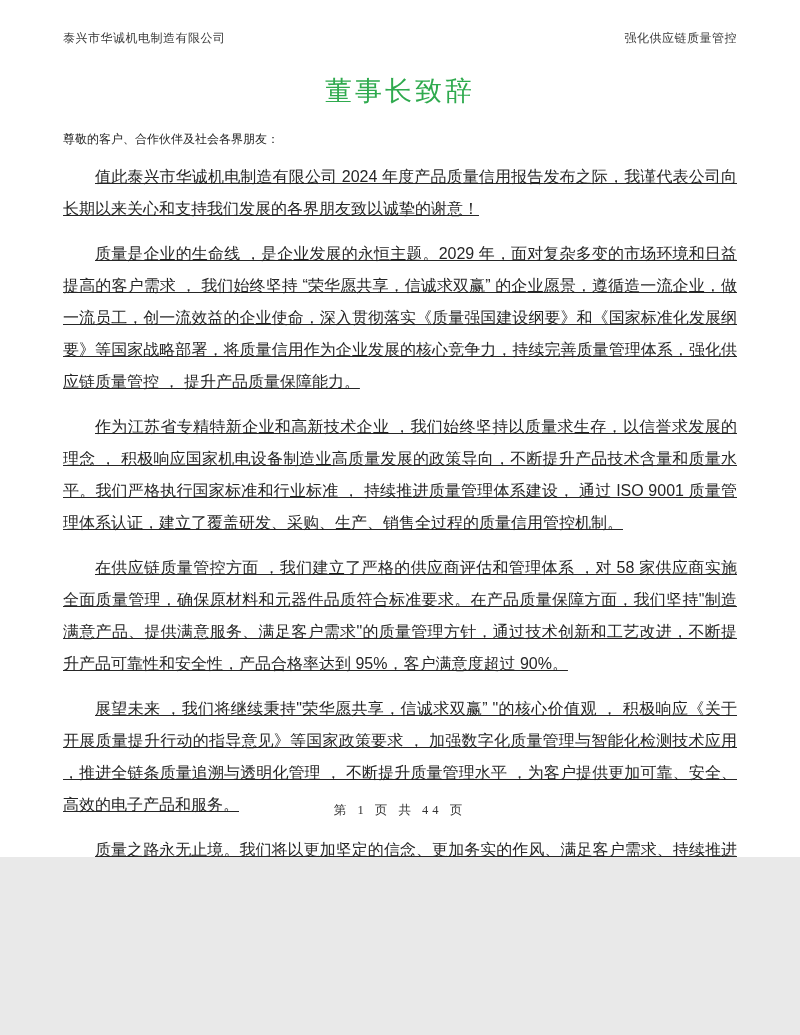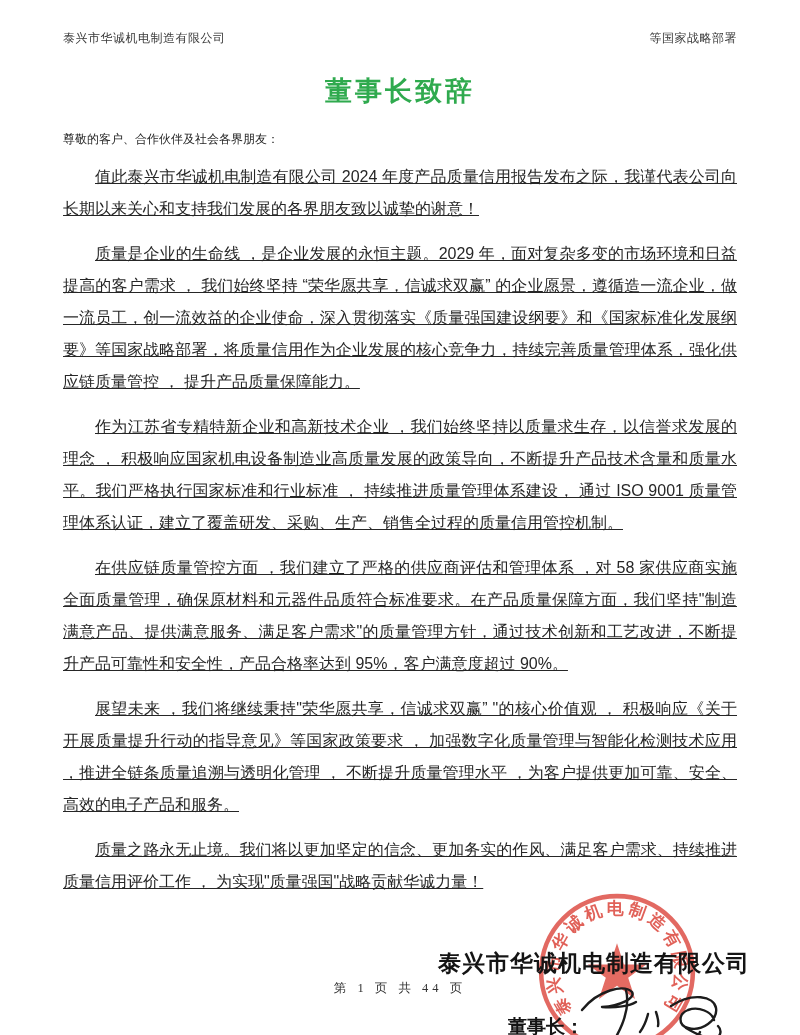--- a/index.html
+++ b/index.html
@@ -2,21 +2,21 @@
 <html lang="zh"><head>
 <meta charset="utf-8">
 <style>
   * { margin: 0; padding: 0; box-sizing: border-box; }
   html, body { background: #e9e9e9; }
   body { font-family: "Liberation Sans", "DejaVu Sans", sans-serif; }
 
   .page {
     position: relative;
     width: 800px;
-    height: 1035px;
+    height: 857px;
     margin: 0 auto;
     background: #ffffff;
     color: #2b2b2b;
     overflow: hidden;
   }
   .content {
     padding: 30px 63px 0 63px;
   }
 
   .running-header {
@@ -25,21 +25,21 @@
     align-items: baseline;
     font-size: 12px;
     color: #3a3a3a;
     letter-spacing: 0.5px;
   }
 
   .doc-title {
     margin-top: 26px;
     text-align: center;
     font-size: 27px;
-    font-weight: bold;
+    font-weight: normal;
     letter-spacing: 3px;
     color: #2faa4e;
   }
 
   .greeting {
     margin-top: 22px;
     font-size: 12px;
     color: #262626;
   }
 
@@ -110,21 +110,21 @@
   }
 </style>
 </head>
 <body>
 
 <div class="page">
   <div class="content">
 
     <div class="running-header">
       <span>泰兴市华诚机电制造有限公司</span>
-      <span>等国家战略部署</span>
+      <span>强化供应链质量管控</span>
     </div>
 
     <div class="doc-title">董事长致辞</div>
 
     <p class="greeting">尊敬的客户、合作伙伴及社会各界朋友：</p>
 
     <p class="para">值此泰兴市华诚机电制造有限公司 2024 年度产品质量信用报告发布之际，我谨代表公司向长期以来关心和支持我们发展的各界朋友致以诚挚的谢意！</p>
     <p class="para">质量是企业的生命线 ，是企业发展的永恒主题。2029 年，面对复杂多变的市场环境和日益提高的客户需求 ， 我们始终坚持 “荣华愿共享，信诚求双赢” 的企业愿景，遵循造一流企业，做一流员工，创一流效益的企业使命，深入贯彻落实《质量强国建设纲要》和《国家标准化发展纲要》等国家战略部署，将质量信用作为企业发展的核心竞争力，持续完善质量管理体系，强化供应链质量管控 ， 提升产品质量保障能力。</p>
     <p class="para">作为江苏省专精特新企业和高新技术企业 ，我们始终坚持以质量求生存，以信誉求发展的理念 ， 积极响应国家机电设备制造业高质量发展的政策导向，不断提升产品技术含量和质量水平。我们严格执行国家标准和行业标准 ， 持续推进质量管理体系建设， 通过 ISO 9001 质量管理体系认证，建立了覆盖研发、采购、生产、销售全过程的质量信用管控机制。</p>
     <p class="para">在供应链质量管控方面 ，我们建立了严格的供应商评估和管理体系 ，对 58 家供应商实施全面质量管理，确保原材料和元器件品质符合标准要求。在产品质量保障方面，我们坚持"制造满意产品、提供满意服务、满足客户需求"的质量管理方针，通过技术创新和工艺改进，不断提升产品可靠性和安全性，产品合格率达到 95%，客户满意度超过 90%。</p>

